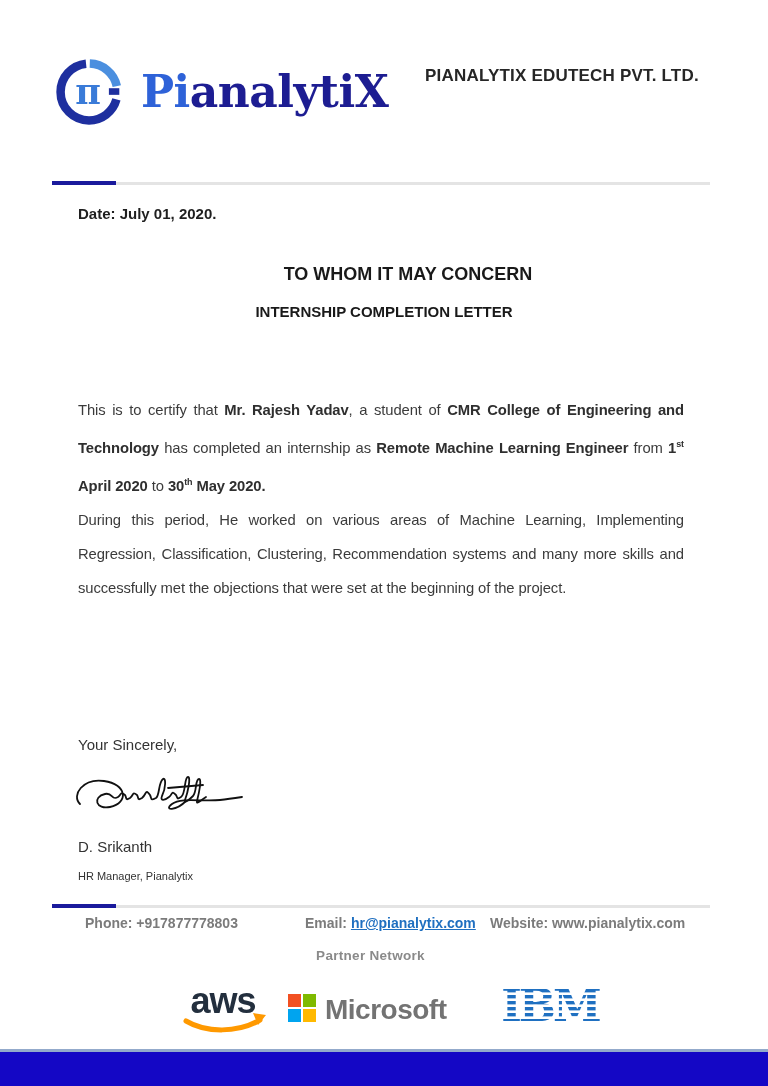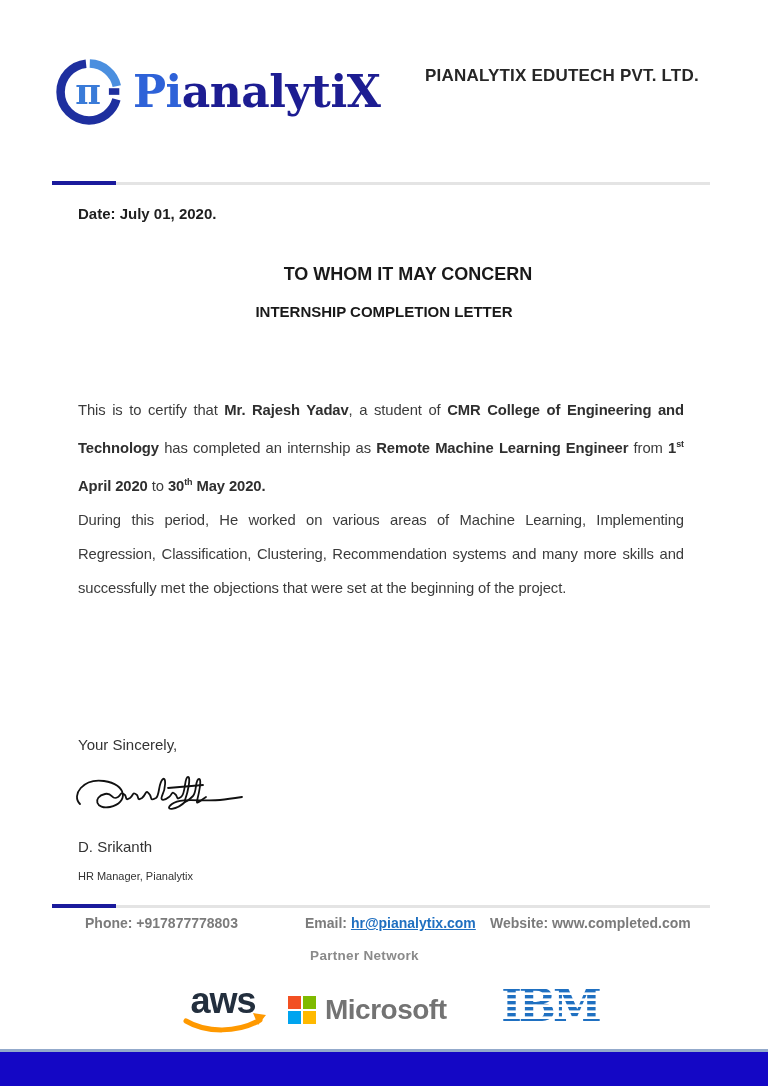--- a/index.html
+++ b/index.html
@@ -3,21 +3,21 @@
 <meta charset="utf-8">
 <style>
   html,body{margin:0;padding:0;background:#fff;}
   #page{position:relative;width:768px;height:1086px;background:#ffffff;
         font-family:"Liberation Sans",sans-serif;overflow:hidden;margin:0 auto;}
   .abs{position:absolute;}
 
   
   #logo{left:53px;top:56px;display:flex;align-items:center;}
   .brand{font-family:"DejaVu Serif",serif;font-weight:bold;font-size:44px;
-         letter-spacing:-0.5px;margin-left:8px;line-height:1;}
+         letter-spacing:-0.5px;margin-left:16px;line-height:1;}
   .c-royal{color:#2e62d8;} .c-navy{color:#1d1d92;}
 
   #hdr-right{left:425px;top:66px;width:310px;}
   .company{font-size:17px;font-weight:bold;color:#262626;letter-spacing:0.2px;}
   .addr{font-size:15px;font-weight:bold;color:#7d7d7d;line-height:20px;margin-top:7px;}
   .addr sup{font-size:9px;}
 
   
   .rule{left:52px;width:658px;height:4px;display:flex;align-items:center;}
   .rule .blue{width:64px;height:4px;background:#1a1a9c;}
@@ -36,24 +36,24 @@
   #p1{top:378px;} #p2{top:488px;} #p3{top:624px;}
   .closing{left:78px;top:736px;font-size:15px;color:#333;}
   #sig{left:70px;top:766px;}
   .signer-name{left:78px;top:838px;font-size:15px;color:#333;}
   .signer-title{left:78px;top:870px;font-size:11px;color:#333;}
 
   
   .fcell{top:915px;font-size:14px;font-weight:bold;color:#7b7b7b;}
   #f-phone{left:85px;} #f-email{left:305px;} #f-web{left:490px;}
   .email-link{color:#1f6fc0;text-decoration:underline;}
-  .partner-head{left:9px;top:948px;width:711px;text-align:center;font-size:13.5px;
+  .partner-head{left:15px;top:948px;width:711px;text-align:center;font-size:13.5px;
                 font-weight:bold;color:#8a8a8a;letter-spacing:0.3px;}
   #aws-logo{left:176px;top:980px;}
-  #ms-logo{left:288px;top:994px;display:flex;align-items:center;}
+  #ms-logo{left:288px;top:994px;display:flex;}
   .ms-grid{display:grid;grid-template-columns:13px 13px;grid-template-rows:13px 13px;gap:2px;}
   .ms-grid div{width:13px;height:13px;}
   .ms-red{background:#f25022;} .ms-green{background:#7fba00;}
   .ms-blue{background:#00a4ef;} .ms-yellow{background:#ffb900;}
   .ms-text{font-size:28px;font-weight:bold;color:#737373;margin-left:9px;
            letter-spacing:-0.5px;}
   #ibm-logo{left:498px;top:982px;}
 
   .bar-line{left:0;top:1049px;width:768px;height:3px;background:#93aacb;}
   .bar{left:0;top:1052px;width:768px;height:34px;background:#1407c5;}
@@ -103,21 +103,21 @@
   <div class="abs signer-name">D. Srikanth</div>
   <div class="abs signer-title">HR Manager, Pianalytix</div>
 
   <div class="abs rule" style="top:904px;">
     <div class="blue"></div>
     <div class="gray"></div>
   </div>
 
   <div class="abs fcell" id="f-phone">Phone: +917877778803</div>
   <div class="abs fcell" id="f-email"><span>Email: </span><a class="email-link" href="#">hr@pianalytix.com</a></div>
-  <div class="abs fcell" id="f-web">Website: www.completed.com</div>
+  <div class="abs fcell" id="f-web">Website: www.pianalytix.com</div>
 
   <div class="abs partner-head">Partner Network</div>
 
   <svg class="abs" id="aws-logo" width="96" height="58" viewBox="0 0 96 58">
     <text x="47" y="33" text-anchor="middle" font-family="Liberation Sans, sans-serif" font-size="36" font-weight="bold" letter-spacing="-1" fill="#232f3e">aws</text>
     <path d="M10 41 C 30 53 62 53 84 40" fill="none" stroke="#ff9900" stroke-width="5" stroke-linecap="round"></path>
     <path d="M90 35 L 77 33 L 82 45 Z" fill="#ff9900"></path>
   </svg>
 
   <div class="abs" id="ms-logo">

